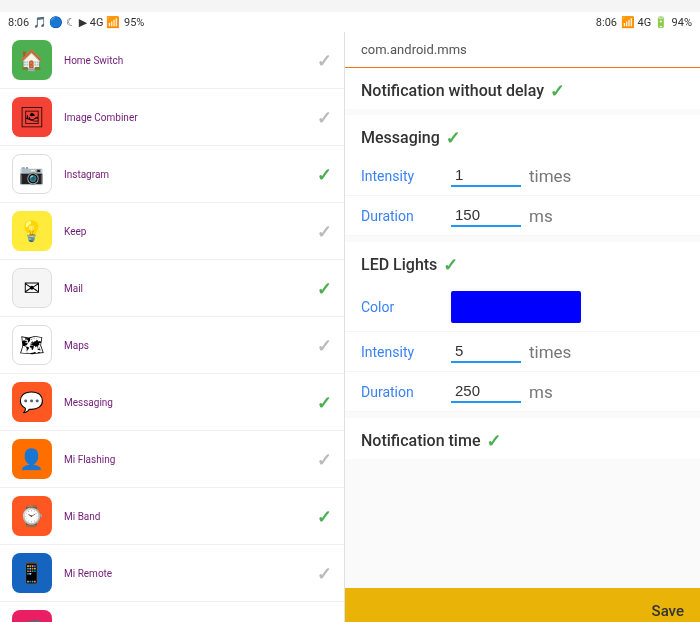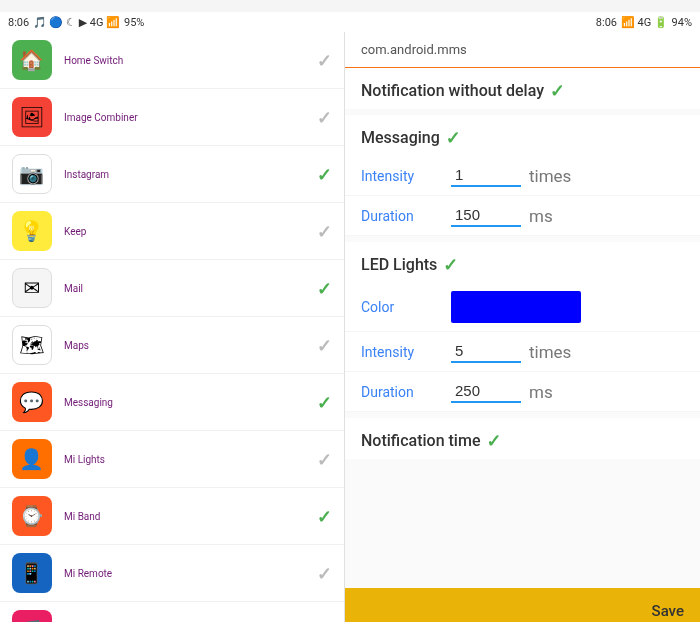--- a/index.html
+++ b/index.html
@@ -228,21 +228,21 @@
         <span class="app-name">Maps</span>
         <span class="check-icon check-gray">✓</span>
       </div>
       <div class="app-item">
         <div class="app-icon icon-messaging">💬</div>
         <span class="app-name">Messaging</span>
         <span class="check-icon check-green">✓</span>
       </div>
       <div class="app-item">
         <div class="app-icon icon-miaccount">👤</div>
-        <span class="app-name">Mi Lights</span>
+        <span class="app-name">Mi Flashing</span>
         <span class="check-icon check-gray">✓</span>
       </div>
       <div class="app-item">
         <div class="app-icon icon-miband">⌚</div>
         <span class="app-name">Mi Band</span>
         <span class="check-icon check-green">✓</span>
       </div>
       <div class="app-item">
         <div class="app-icon icon-miremote">📱</div>
         <span class="app-name">Mi Remote</span>

